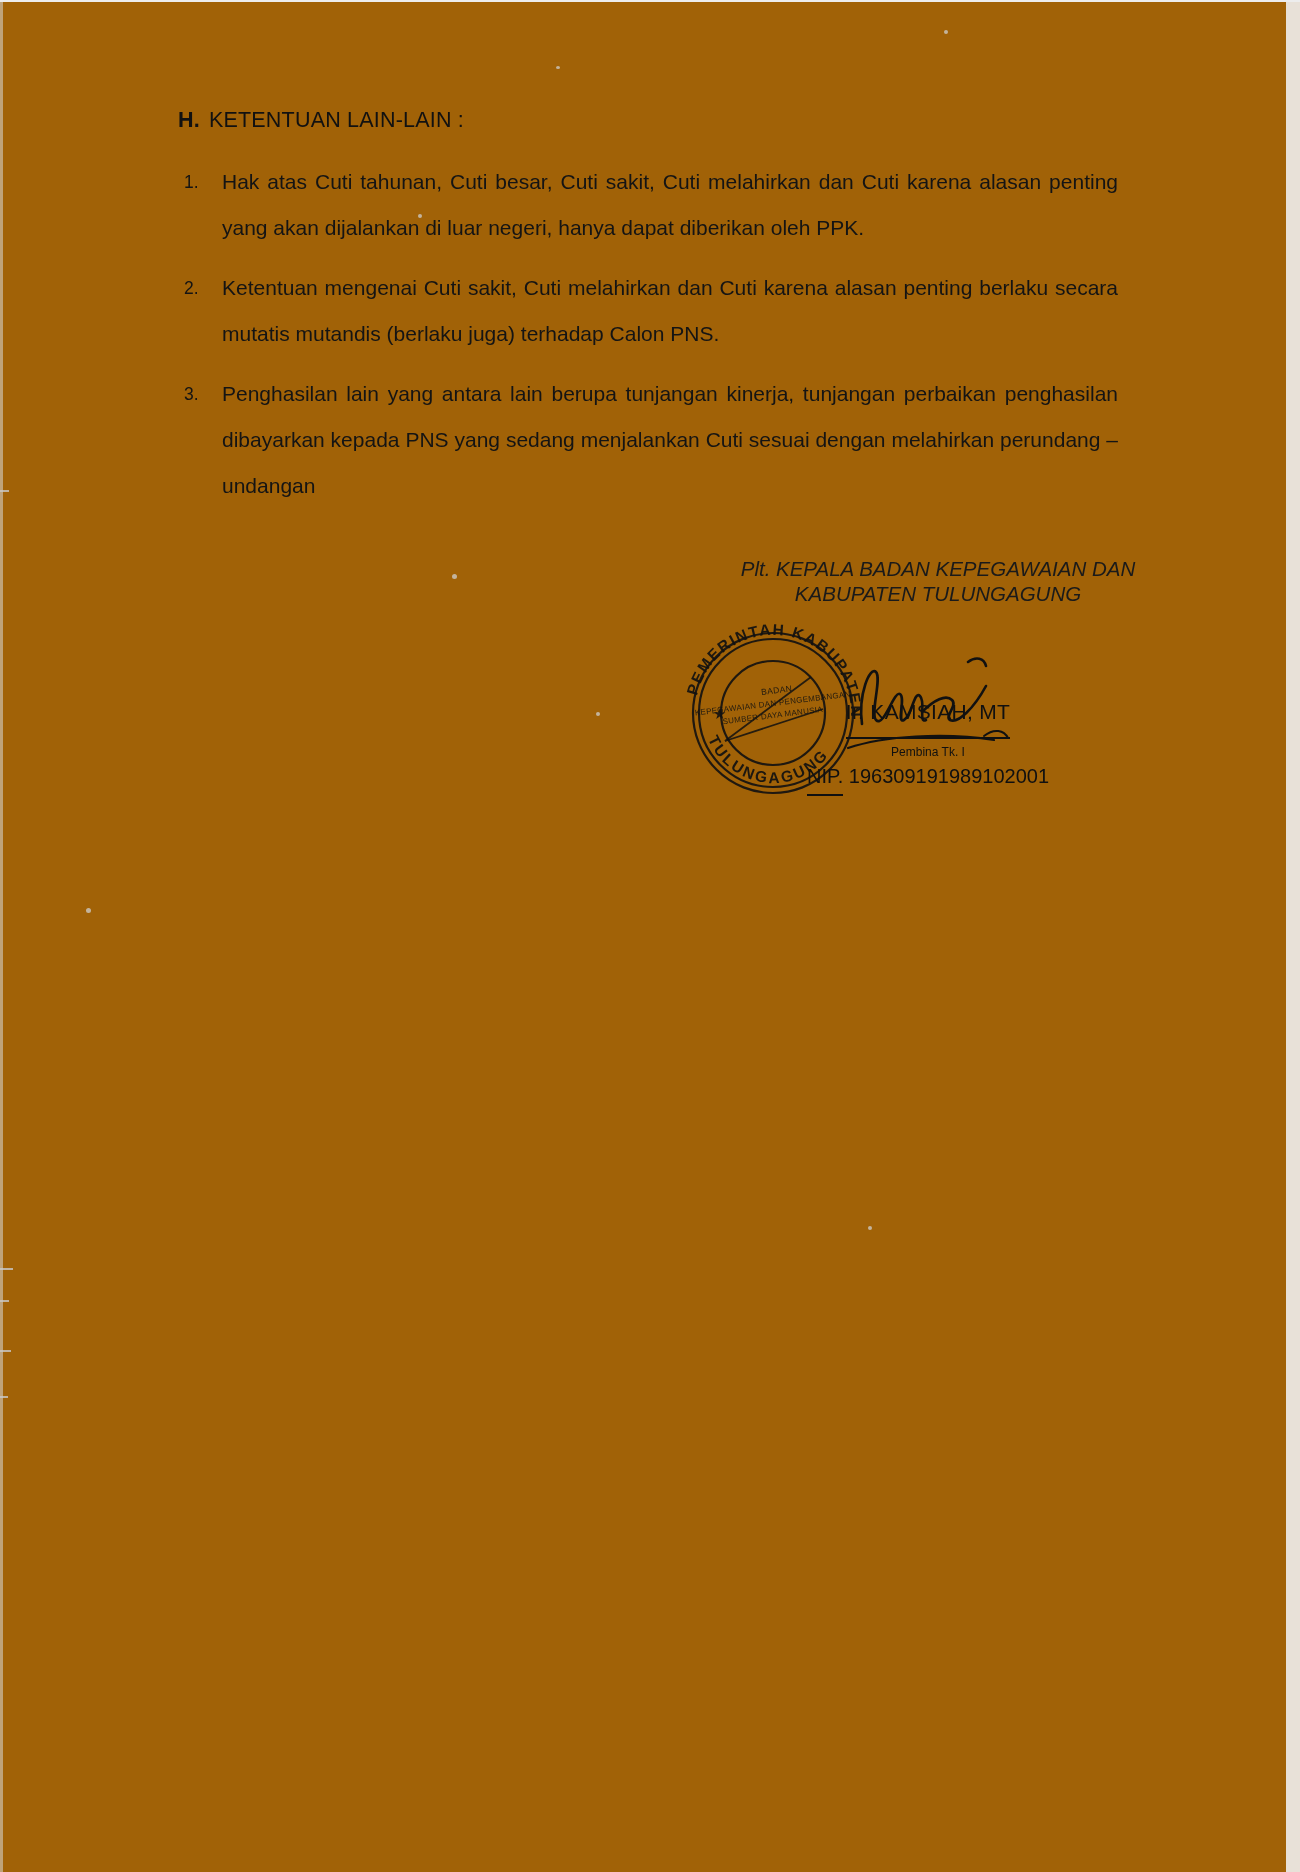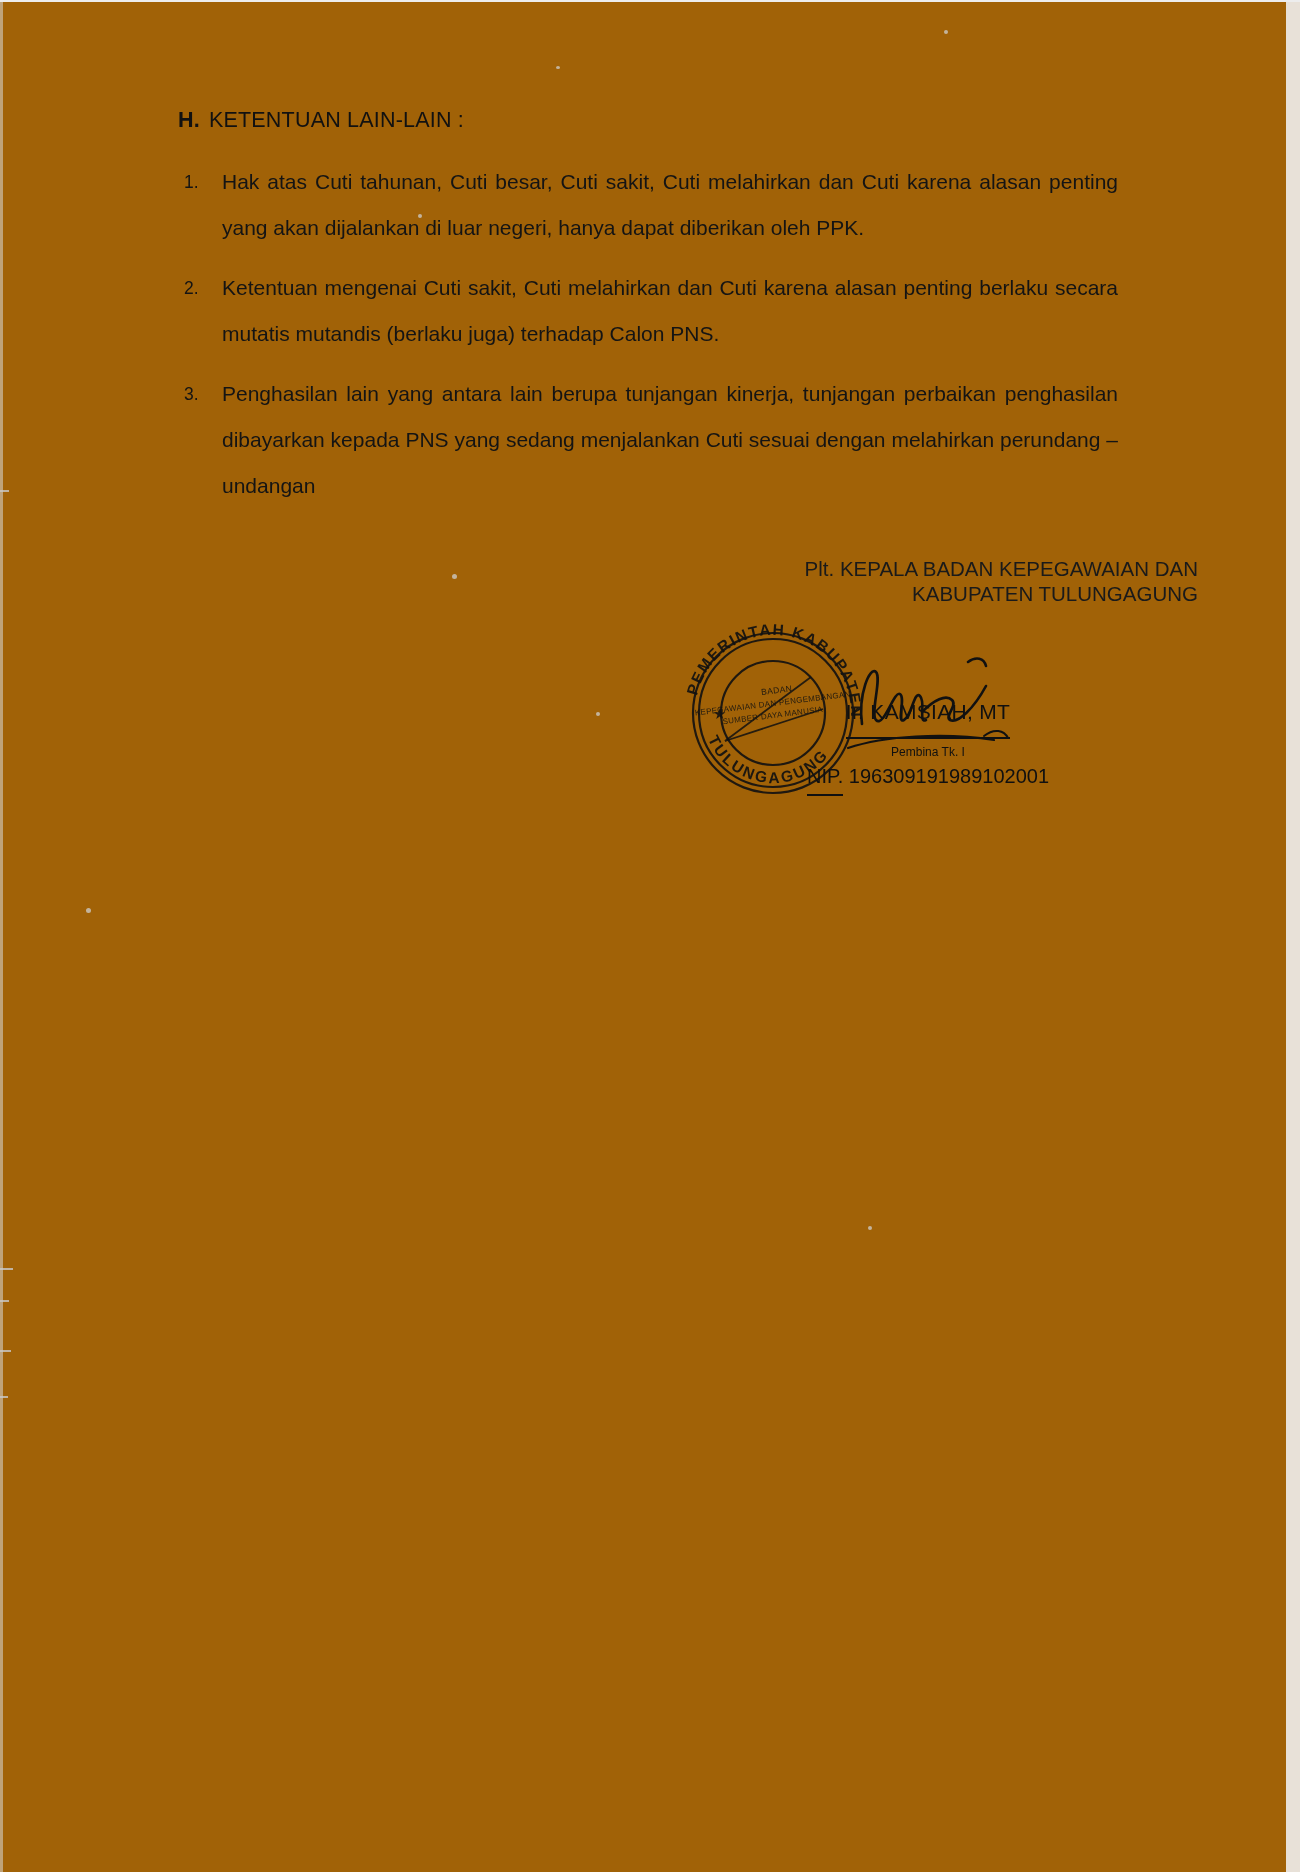--- a/index.html
+++ b/index.html
@@ -85,21 +85,22 @@
   ol.clauses > li .clause-text {
     display: block;
   }
 
   
   .signature-block {
     position: absolute;
     left: 500px;
     top: 449px;
     width: 520px;
-    text-align: right;
+    text-align: center;
+    font-style: italic;
   }
   .sig-title {
     font-size: 20.5px;
     line-height: 24.5px;
     color: #1a1a1a;
     white-space: nowrap;
   }
   .sig-title .l1 { display:block; }
   .sig-title .l2 { display:block; }
   .sig-title .l3 { display:block; }

